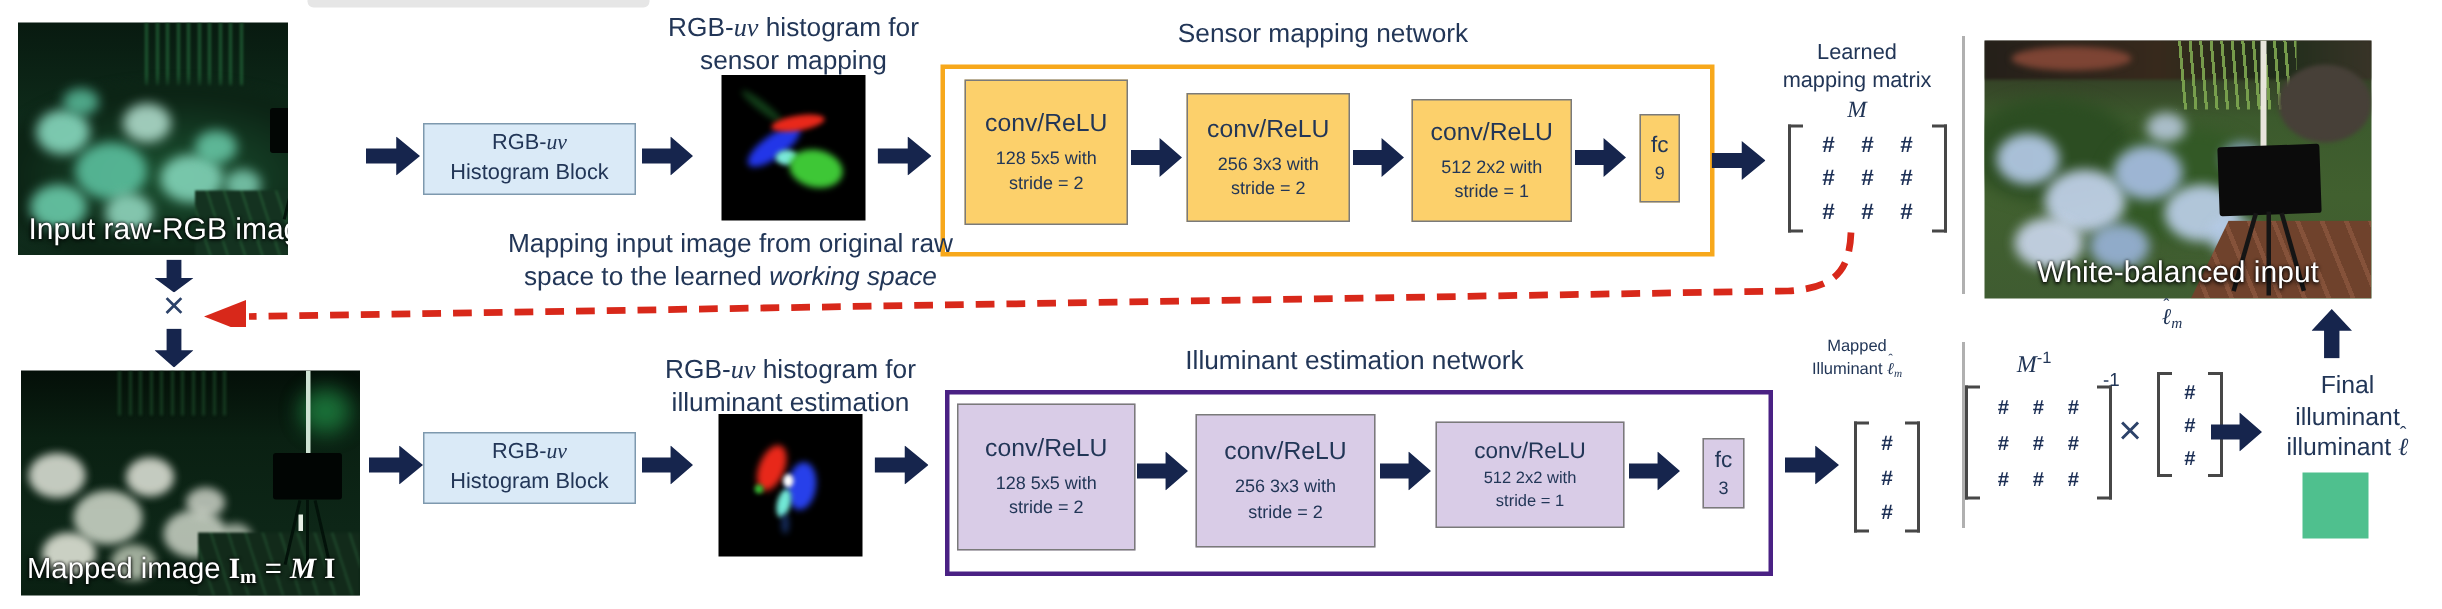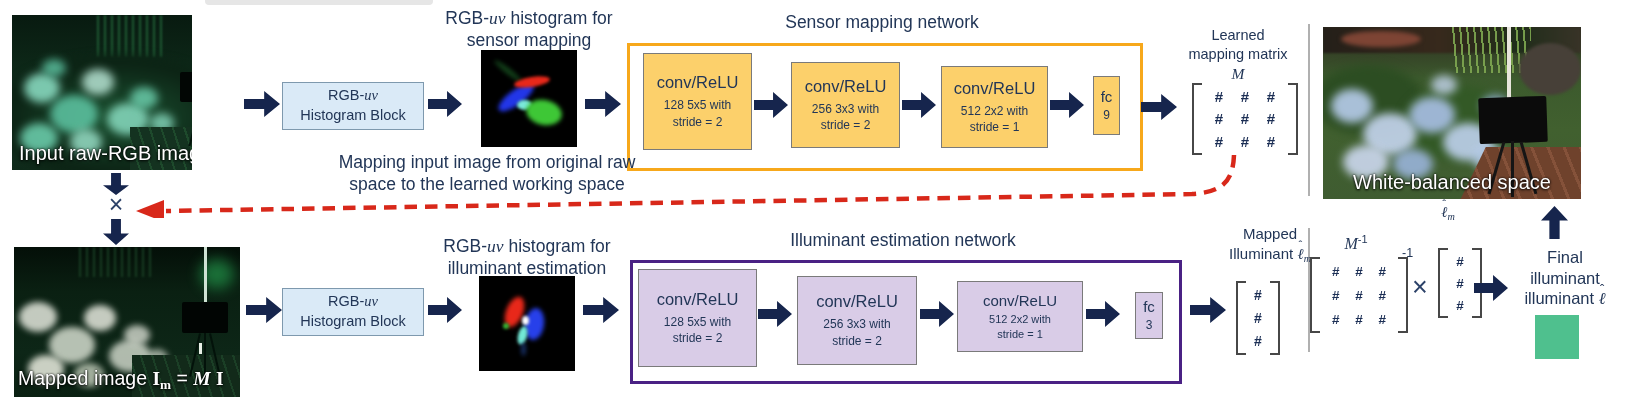--- a/index.html
+++ b/index.html
@@ -173,30 +173,30 @@
     <div class="blob" style="left:70px;top:122px;width:40px;height:30px;background:#9fb9e4;filter:blur(4px);opacity:.85"></div>
     <div class="blob" style="left:150px;top:118px;width:32px;height:26px;background:#b7cdec;filter:blur(4px);opacity:.85"></div>
     <div class="blob" style="left:158px;top:68px;width:28px;height:22px;background:#9ab4e0;filter:blur(4px);opacity:.8"></div>
     <div class="blob" style="left:108px;top:48px;width:26px;height:20px;background:#c6d6f0;filter:blur(4px);opacity:.8"></div>
     <div class="blob" style="left:118px;top:120px;width:140px;height:52px;border-radius:0;clip-path:polygon(14% 100%,32% 0,100% 0,100% 100%);background:repeating-linear-gradient(68deg,#6f422c 0 12px,#85523a 12px 15px);filter:blur(.5px)"></div>
     <div class="blob" style="left:184px;top:0;width:4px;height:102px;border-radius:0;background:#e8e5dc"></div>
     <div class="blob" style="left:156px;top:70px;width:68px;height:46px;border-radius:2px;background:#0b0b0b;transform:rotate(-2deg)"></div>
     <div class="blob" style="left:172px;top:114px;width:2.5px;height:54px;border-radius:0;background:#151515;transform:rotate(16deg)"></div>
     <div class="blob" style="left:188px;top:114px;width:2.5px;height:56px;border-radius:0;background:#151515"></div>
     <div class="blob" style="left:204px;top:114px;width:2.5px;height:54px;border-radius:0;background:#151515;transform:rotate(-16deg)"></div>
-    <div class="imglabel" style="left:0;right:0;bottom:5px;text-align:center">White-balanced space</div>
+    <div class="imglabel" style="left:0;right:0;bottom:5px;text-align:center">White-balanced input</div>
   </div>
 
   <div class="arr arr-d" style="left:103px;top:173px;width:26px;height:22px"></div>
   <div class="abs c" style="left:102px;top:190px;width:28px;font-size:25px;color:#2c4269">×</div>
   <div class="arr arr-d" style="left:103px;top:219px;width:26px;height:26px"></div>
 
   <div class="abs t c" style="left:244px;top:152px;width:486px;font-size:17.5px;line-height:1.25">
     <div>Mapping input image from original raw</div>
-    <div><span>space  to the learned </span><span style="">working space</span></div>
+    <div><span>space  to the learned </span><span style="font-style:italic">working space</span></div>
   </div>
 
   <svg class="abs" style="left:120px;top:150px" width="1125" height="68" viewBox="0 0 1125 68">
     <path d="M1114,5 C1113,30 1104,42 1072,44 L46,61" fill="none" stroke="#d8281a" stroke-width="4.5" stroke-dasharray="12.5 8"></path>
     <polygon points="16,61 44,50 44,72" fill="#d8281a"></polygon>
   </svg>
 
   <div class="photo" style="left:14px;top:247px;width:226px;height:150px;background:linear-gradient(180deg,#040f08,#0a2012 30%,#0d2617 70%,#0a2012)">
     <div class="blob" style="left:60px;top:0;width:80px;height:30px;border-radius:0;background:repeating-linear-gradient(90deg,transparent 0 5px,#1b4527 5px 7px);filter:blur(1px);opacity:.8"></div>
     <div class="blob" style="left:186px;top:12px;width:34px;height:30px;background:#1e8040;filter:blur(7px);opacity:.85"></div>
@@ -266,21 +266,21 @@
     <div class="l2">stride = 1</div>
   </div>
   <div class="arr arr-r" style="left:1086px;top:301px;width:34px;height:26px"></div>
   <div class="conv conv-p fcb t" style="left:1135px;top:292px;width:26px;height:45px">
     <div class="l1">fc</div>
     <div class="l2">3</div>
   </div>
 
   <div class="arr arr-r" style="left:1190px;top:297px;width:36px;height:26px"></div>
 
-  <div class="abs t c" style="left:1218px;top:224px;width:104px;font-size:15px;line-height:1.35">
+  <div class="abs t c" style="left:1186px;top:224px;width:104px;font-size:11px;line-height:1.35">
     <div>Mapped</div>
     <div><span>Illuminant </span><span class="ms hatw"><span class="hat">ˆ</span><span>ℓ</span></span><span class="ms sub">m</span></div>
   </div>
   <div class="matrix" style="left:1236px;top:281px;height:74px">
     <div class="brl"></div>
     <div class="cells c1" style="font-size:14px">
       <span>#</span>
       <span>#</span>
       <span>#</span>
     </div>

